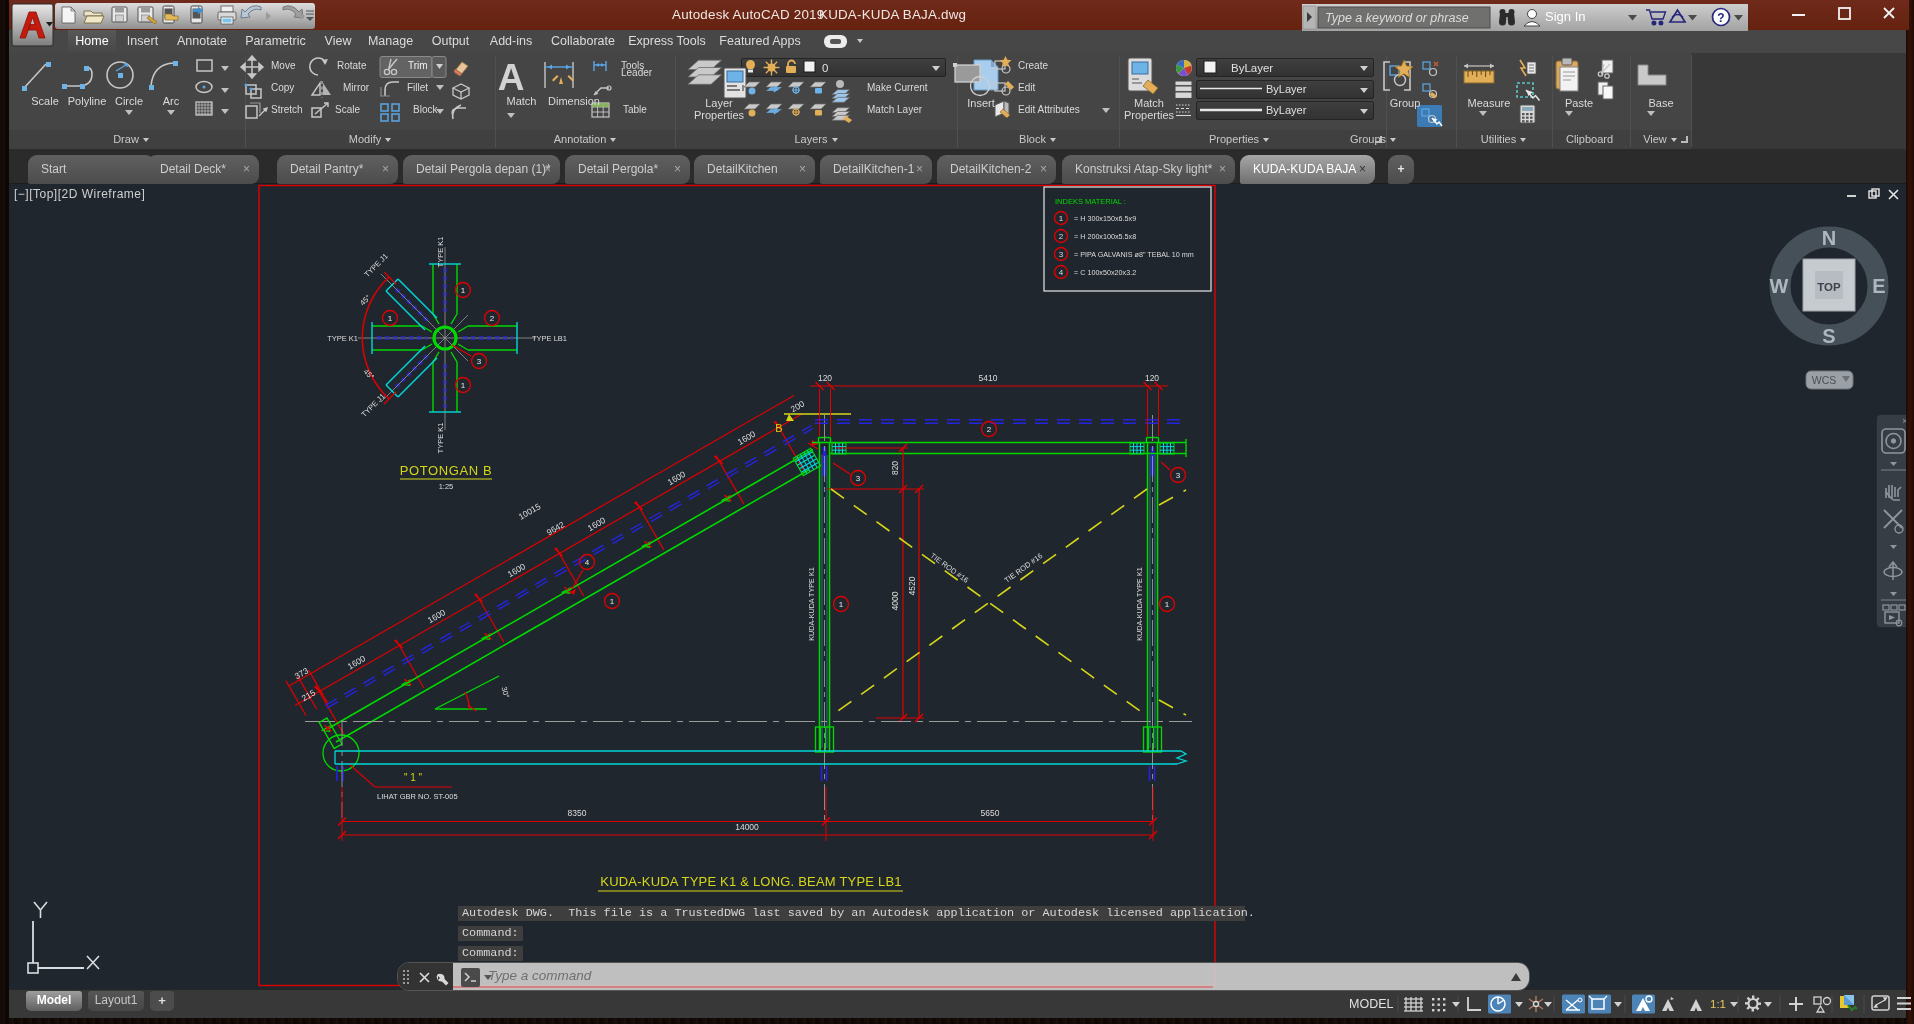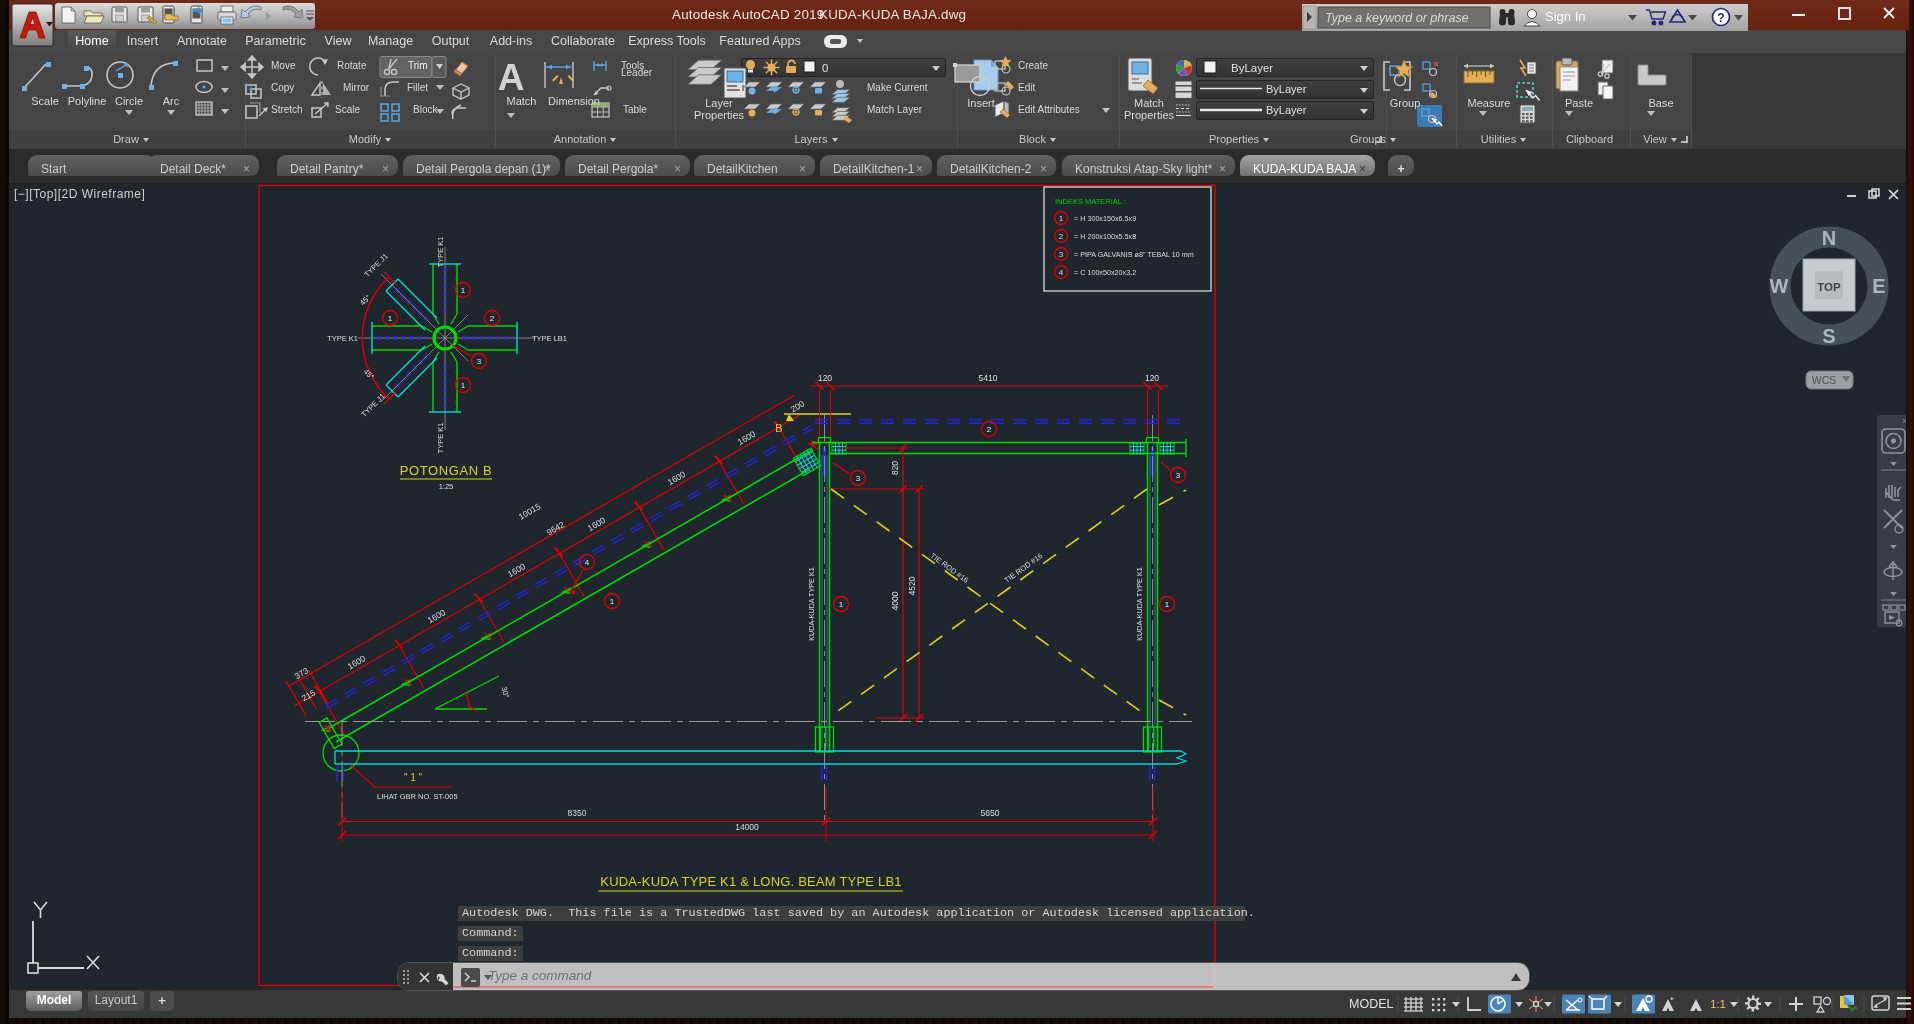--- a/index.html
+++ b/index.html
@@ -8,21 +8,21 @@
 #titlebar{position:absolute;left:9px;top:0;width:1900px;height:30px;background:linear-gradient(180deg,#6f2a1b,#66220f)}
 #menurow{position:absolute;left:9px;top:30px;width:1897px;height:23px;background:#474747}
 #ribbon{position:absolute;left:9px;top:53px;width:1897px;height:96px;background:#454545}
 
 .lbl{position:absolute;top:78px;height:18px;font-size:11px;color:#c9c9c9;text-align:center;line-height:17px;white-space:nowrap}
 
 .sep{position:absolute;top:2px;height:92px;width:1px;background:#383838;border-right:1px solid #505050}
 #filetabs{position:absolute;left:9px;top:149px;width:1897px;height:35px;background:#2b2b2b;border-bottom:1px solid #1c1c1c}
 #canvasbg{position:absolute;left:9px;top:184px;width:1897px;height:805px;background:#20262e}
 #statusbar{position:absolute;left:9px;top:989px;width:1897px;height:29px;background:#383838;border-top:1px solid #262626}
-.tab{position:absolute;top:6px;height:21px;border-radius:9px 9px 8px 2px;background:linear-gradient(180deg,#606060,#4c4c4c);color:#cdcdcd;font-size:12px;line-height:28px;padding-left:13px;white-space:nowrap}
+.tab{position:absolute;top:6px;height:29px;border-radius:9px 9px 8px 2px;background:linear-gradient(180deg,#606060,#4c4c4c);color:#cdcdcd;font-size:12px;line-height:28px;padding-left:13px;white-space:nowrap}
 .tab .x{color:#a9a9a9;font-size:12px;position:absolute;right:9px;top:0}
 .tab.active{background:linear-gradient(180deg,#a6a6a6,#6f6f6f);color:#fff}
 .tab.active .x{color:#333}
 .mi{position:absolute;top:0;height:23px;line-height:22px;font-size:12.5px;color:#dcdcdc;text-align:center}
 .dtri{display:inline-block;width:0;height:0;border-left:3.5px solid transparent;border-right:3.5px solid transparent;border-top:4.5px solid #c9c9c9;vertical-align:middle;margin-left:4px}
 .btxt{position:absolute;font-size:11px;color:#dadada;text-align:center;line-height:12px;white-space:nowrap}
 .stxt{position:absolute;font-size:10px;color:#dadada;white-space:nowrap;line-height:18px}
 .combo{position:absolute;background:linear-gradient(180deg,#3f3f3f,#323232);border:1px solid #242424;border-radius:2px}
 .combo .ctri{position:absolute;right:5px;top:50%;margin-top:-2px;width:0;height:0;border-left:4px solid transparent;border-right:4px solid transparent;border-top:5px solid #cfcfcf}
 .cmdline{position:absolute;background:#3e3e3e;color:#d6d6d6;font-family:"Liberation Mono",monospace;font-size:11.8px;line-height:15px;padding:0 4px;white-space:pre}

